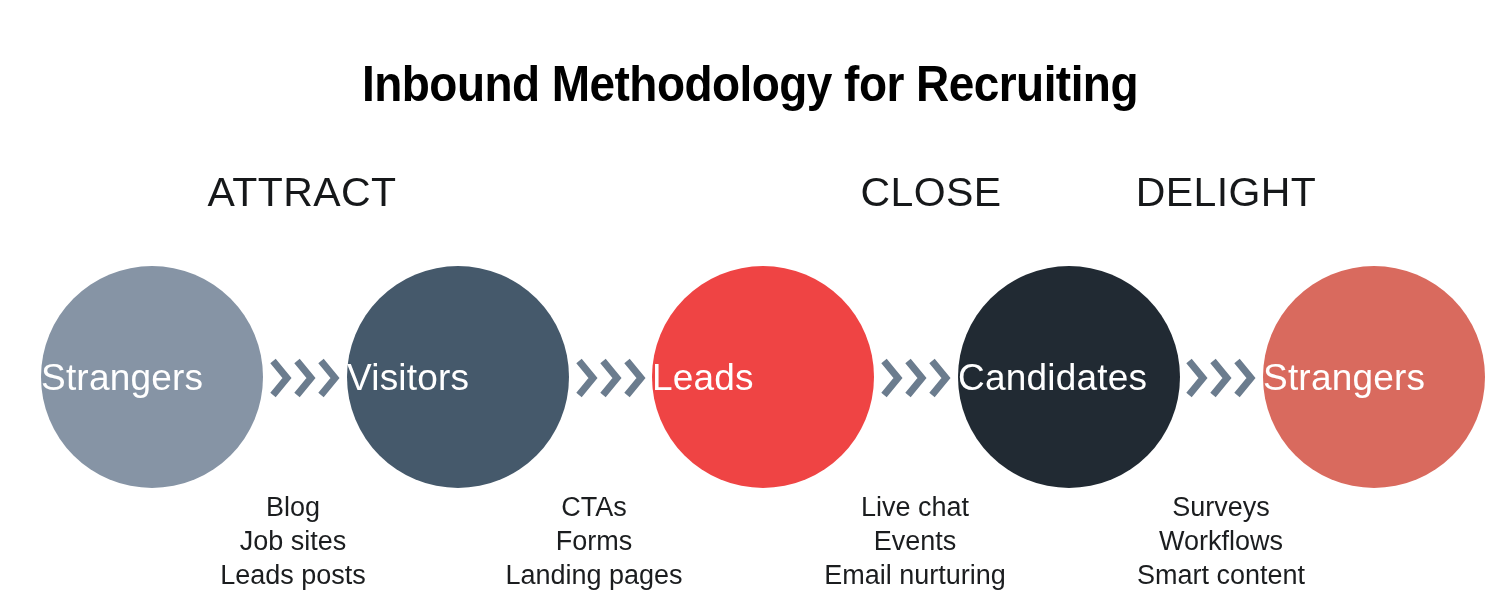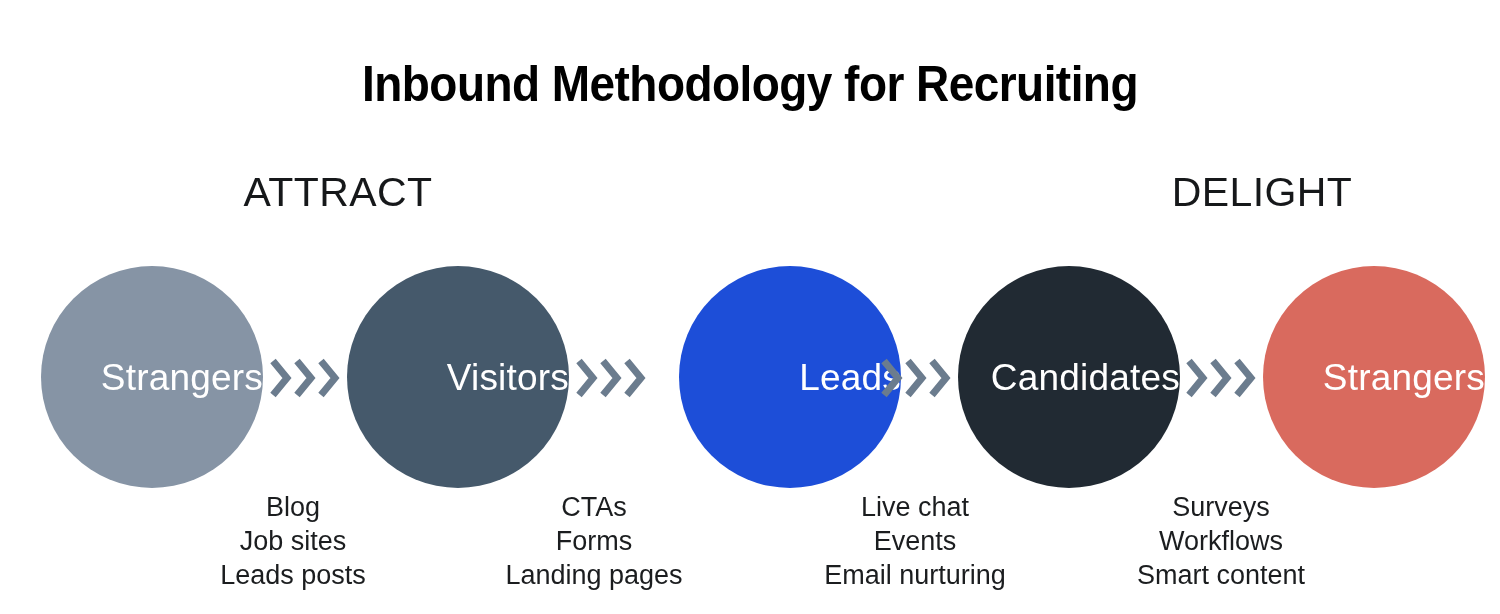--- a/index.html
+++ b/index.html
@@ -39,21 +39,20 @@
     white-space: nowrap;
   }
 
   
   #stage-row {
     position: absolute;
     top: 168px;
     left: 0;
     width: 1211px;
     height: 60px;
-    margin-left: 36px;
   }
   .stage-label {
     position: absolute;
     top: 0;
     text-align: center;
     font-family: "Liberation Sans", sans-serif;
     font-size: 41px;
     font-weight: 300;
     letter-spacing: 0.4px;
     color: #16181a;
@@ -71,21 +70,21 @@
     height: 224px;
   }
   .funnel-node {
     position: absolute;
     top: 0;
     width: 222px;
     height: 222px;
     border-radius: 50%;
     display: flex;
     align-items: center;
-    justify-content: flex-end;
+    justify-content: flex-start;
     transform: translateX(-50%);
   }
   .funnel-node .node-label {
     font-family: "Liberation Sans", sans-serif;
     font-size: 37px;
     font-weight: 400;
     color: #ffffff;
     letter-spacing: 0.2px;
     line-height: 1;
     white-space: nowrap;
@@ -129,20 +128,21 @@
 </style>
 </head>
 <body style="background: rgb(255, 255, 255);">
 
 <div id="canvas" style="background: rgb(255, 255, 255);">
 
   <h1 id="page-title">Inbound Methodology for Recruiting</h1>
 
   <div id="stage-row">
     <div class="stage-label" style="left: 302px;">ATTRACT</div>
+    <div class="stage-label" style="left: 931px;">CLOSE</div>
     <div class="stage-label" style="left: 1226px;">DELIGHT</div>
   </div>
 
   <div id="funnel-row">
 
     <div class="funnel-node" style="left: 152px; background: rgb(134, 148, 165);">
       <span class="node-label" style="color: rgb(255, 255, 255);">Strangers</span>
     </div>
 
     <div class="chevron-group" style="left: 305px; color: rgb(107, 124, 142);">
@@ -166,21 +166,21 @@
           <path d="M3 4 L17 21 L3 38" fill="none" stroke="currentColor" stroke-width="7" stroke-linecap="butt" stroke-linejoin="miter"></path>
         </svg>
       <svg width="22" height="42" viewBox="0 0 22 42" aria-hidden="true">
           <path d="M3 4 L17 21 L3 38" fill="none" stroke="currentColor" stroke-width="7" stroke-linecap="butt" stroke-linejoin="miter"></path>
         </svg>
       <svg width="22" height="42" viewBox="0 0 22 42" aria-hidden="true">
           <path d="M3 4 L17 21 L3 38" fill="none" stroke="currentColor" stroke-width="7" stroke-linecap="butt" stroke-linejoin="miter"></path>
         </svg>
     </div>
 
-    <div class="funnel-node" style="left: 790px; background: #1d4ed8;">
+    <div class="funnel-node" style="left: 763px; background: #ef4444;">
       <span class="node-label" style="color: rgb(255, 255, 255);">Leads</span>
     </div>
 
     <div class="chevron-group" style="left: 916px; color: rgb(107, 124, 142);">
       <svg width="22" height="42" viewBox="0 0 22 42" aria-hidden="true">
           <path d="M3 4 L17 21 L3 38" fill="none" stroke="currentColor" stroke-width="7" stroke-linecap="butt" stroke-linejoin="miter"></path>
         </svg>
       <svg width="22" height="42" viewBox="0 0 22 42" aria-hidden="true">
           <path d="M3 4 L17 21 L3 38" fill="none" stroke="currentColor" stroke-width="7" stroke-linecap="butt" stroke-linejoin="miter"></path>
         </svg>

